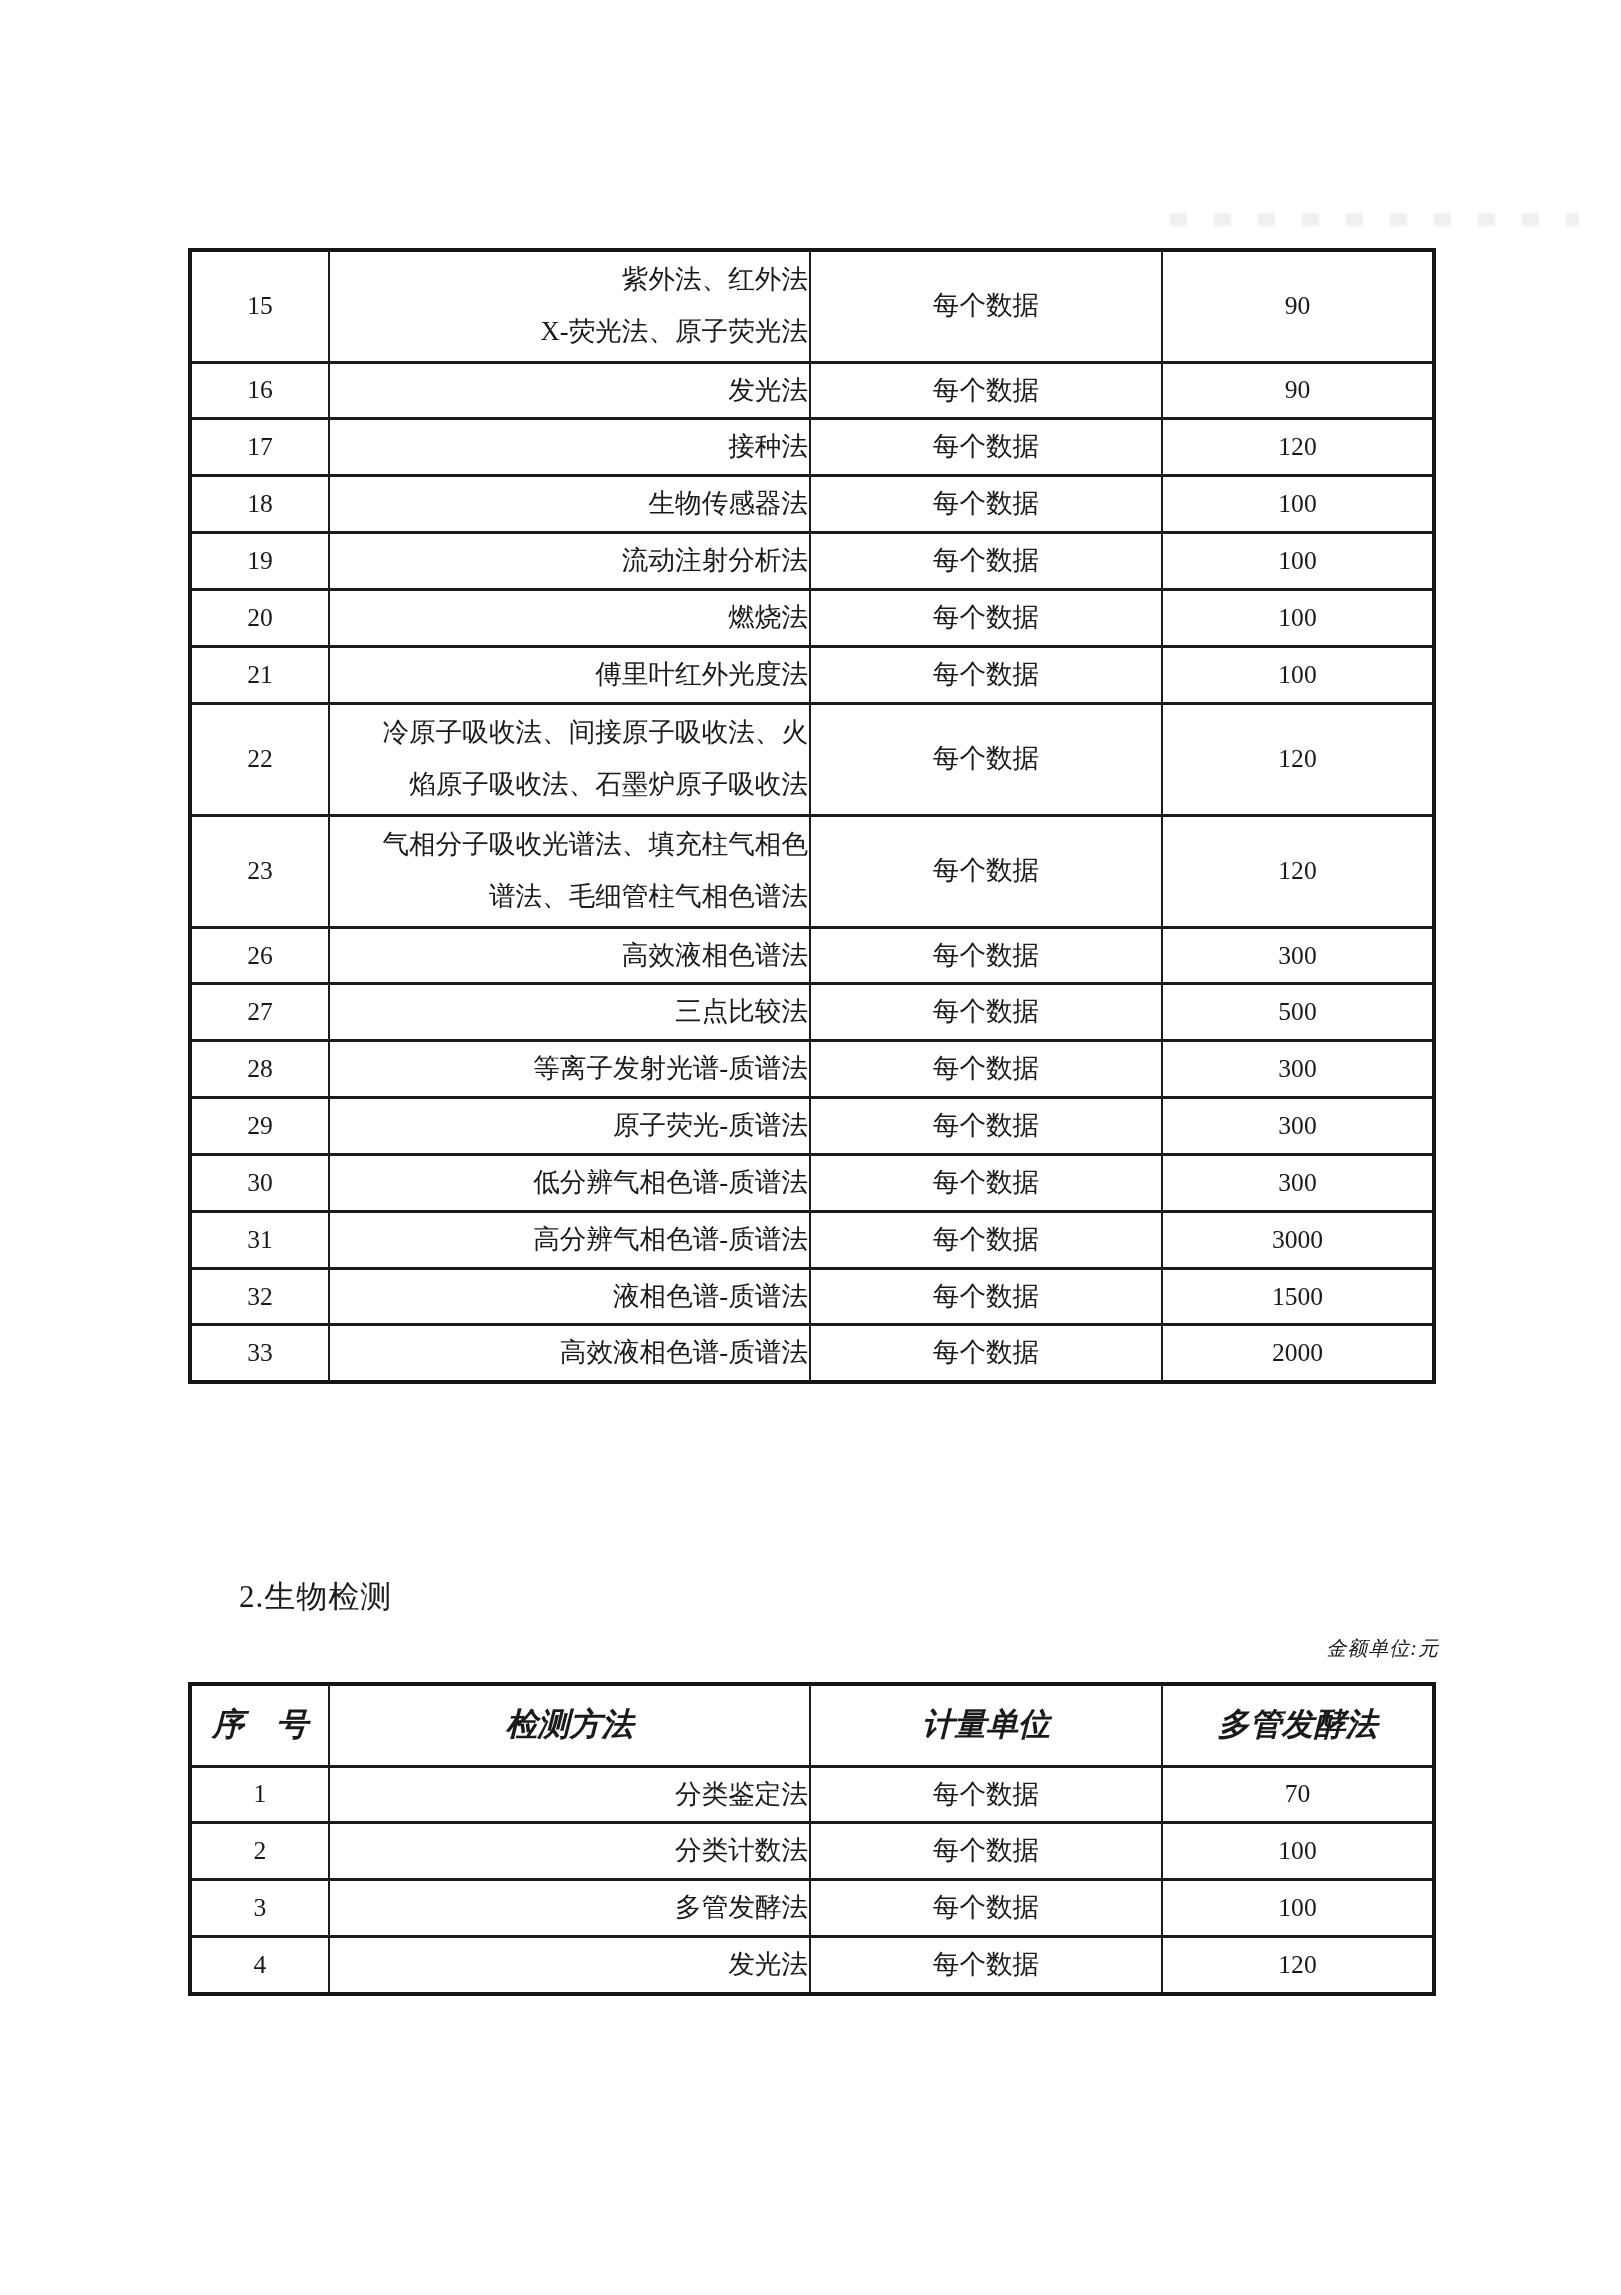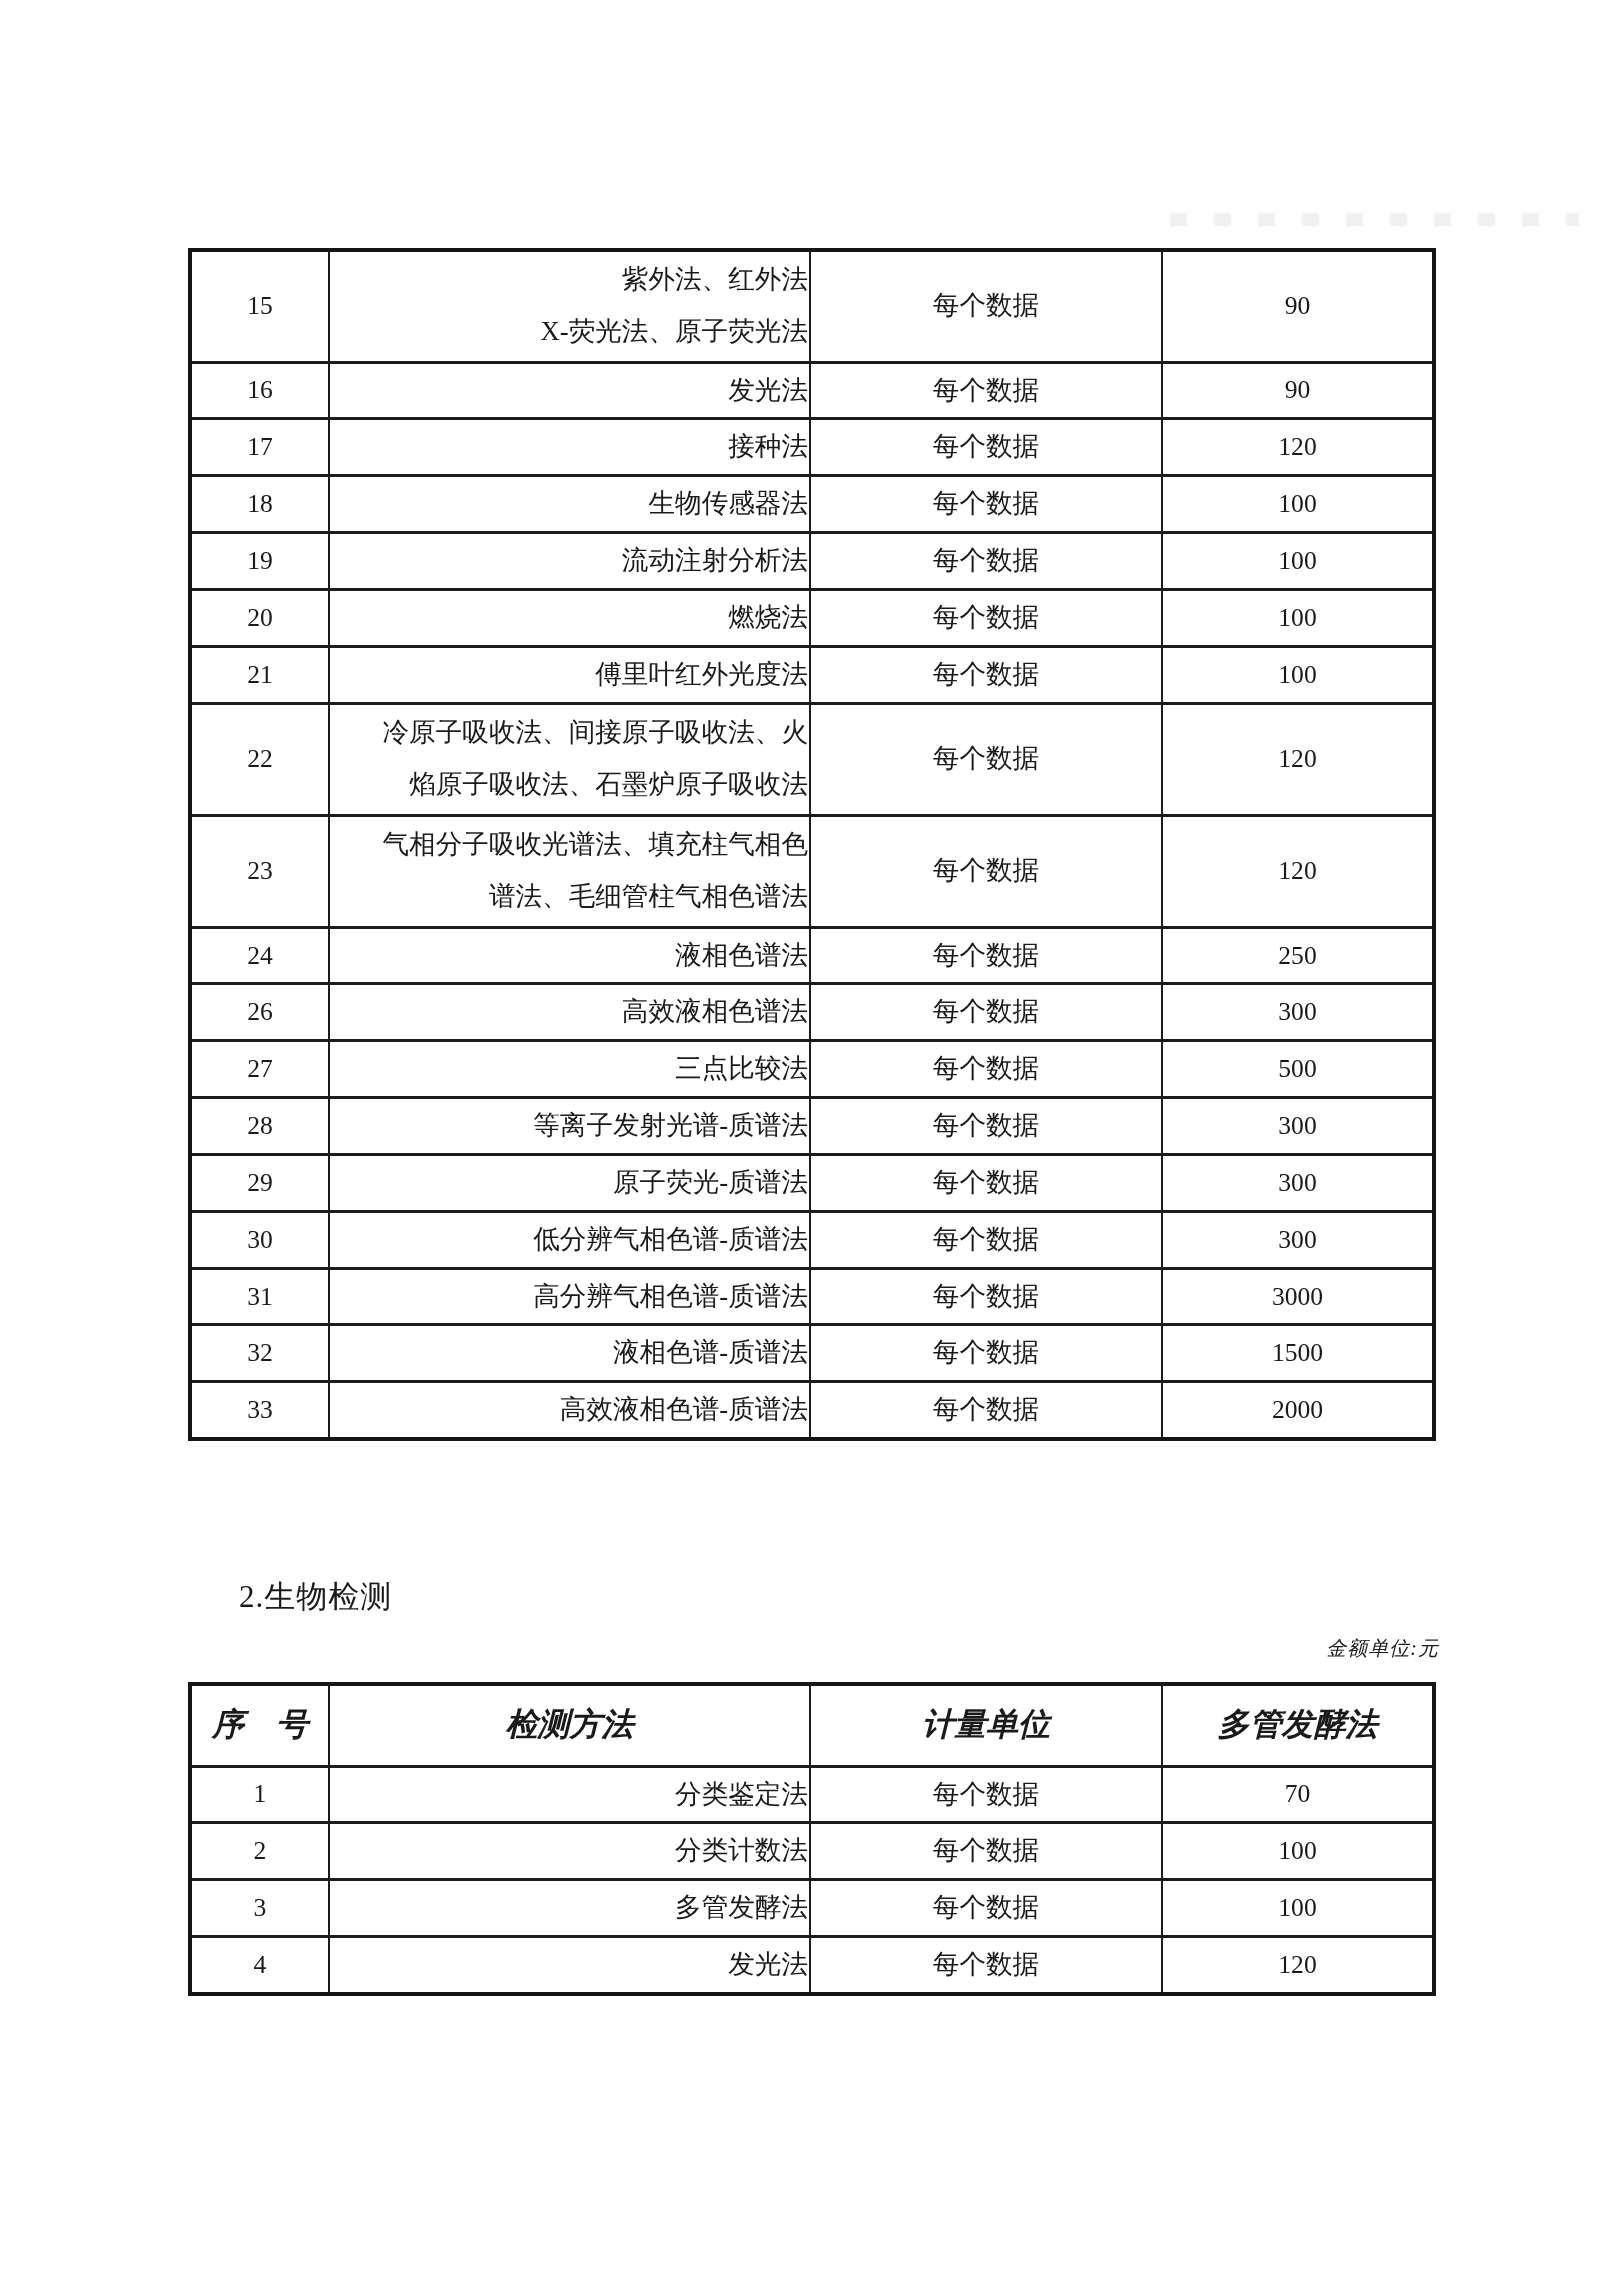--- a/index.html
+++ b/index.html
@@ -125,26 +125,20 @@
 焰原子吸收法、石墨炉原子吸收法</td>
           <td class="unit">每个数据</td>
           <td class="fee">120</td>
         </tr>
         <tr class="row tall">
           <td class="no">23</td>
           <td class="method">气相分子吸收光谱法、填充柱气相色
 谱法、毛细管柱气相色谱法</td>
           <td class="unit">每个数据</td>
           <td class="fee">120</td>
-        </tr>
-        <tr class="row">
-          <td class="no">24</td>
-          <td class="method">液相色谱法</td>
-          <td class="unit">每个数据</td>
-          <td class="fee">250</td>
         </tr>
         <tr class="row">
           <td class="no">26</td>
           <td class="method">高效液相色谱法</td>
           <td class="unit">每个数据</td>
           <td class="fee">300</td>
         </tr>
         <tr class="row">
           <td class="no">27</td>
           <td class="method">三点比较法</td>

